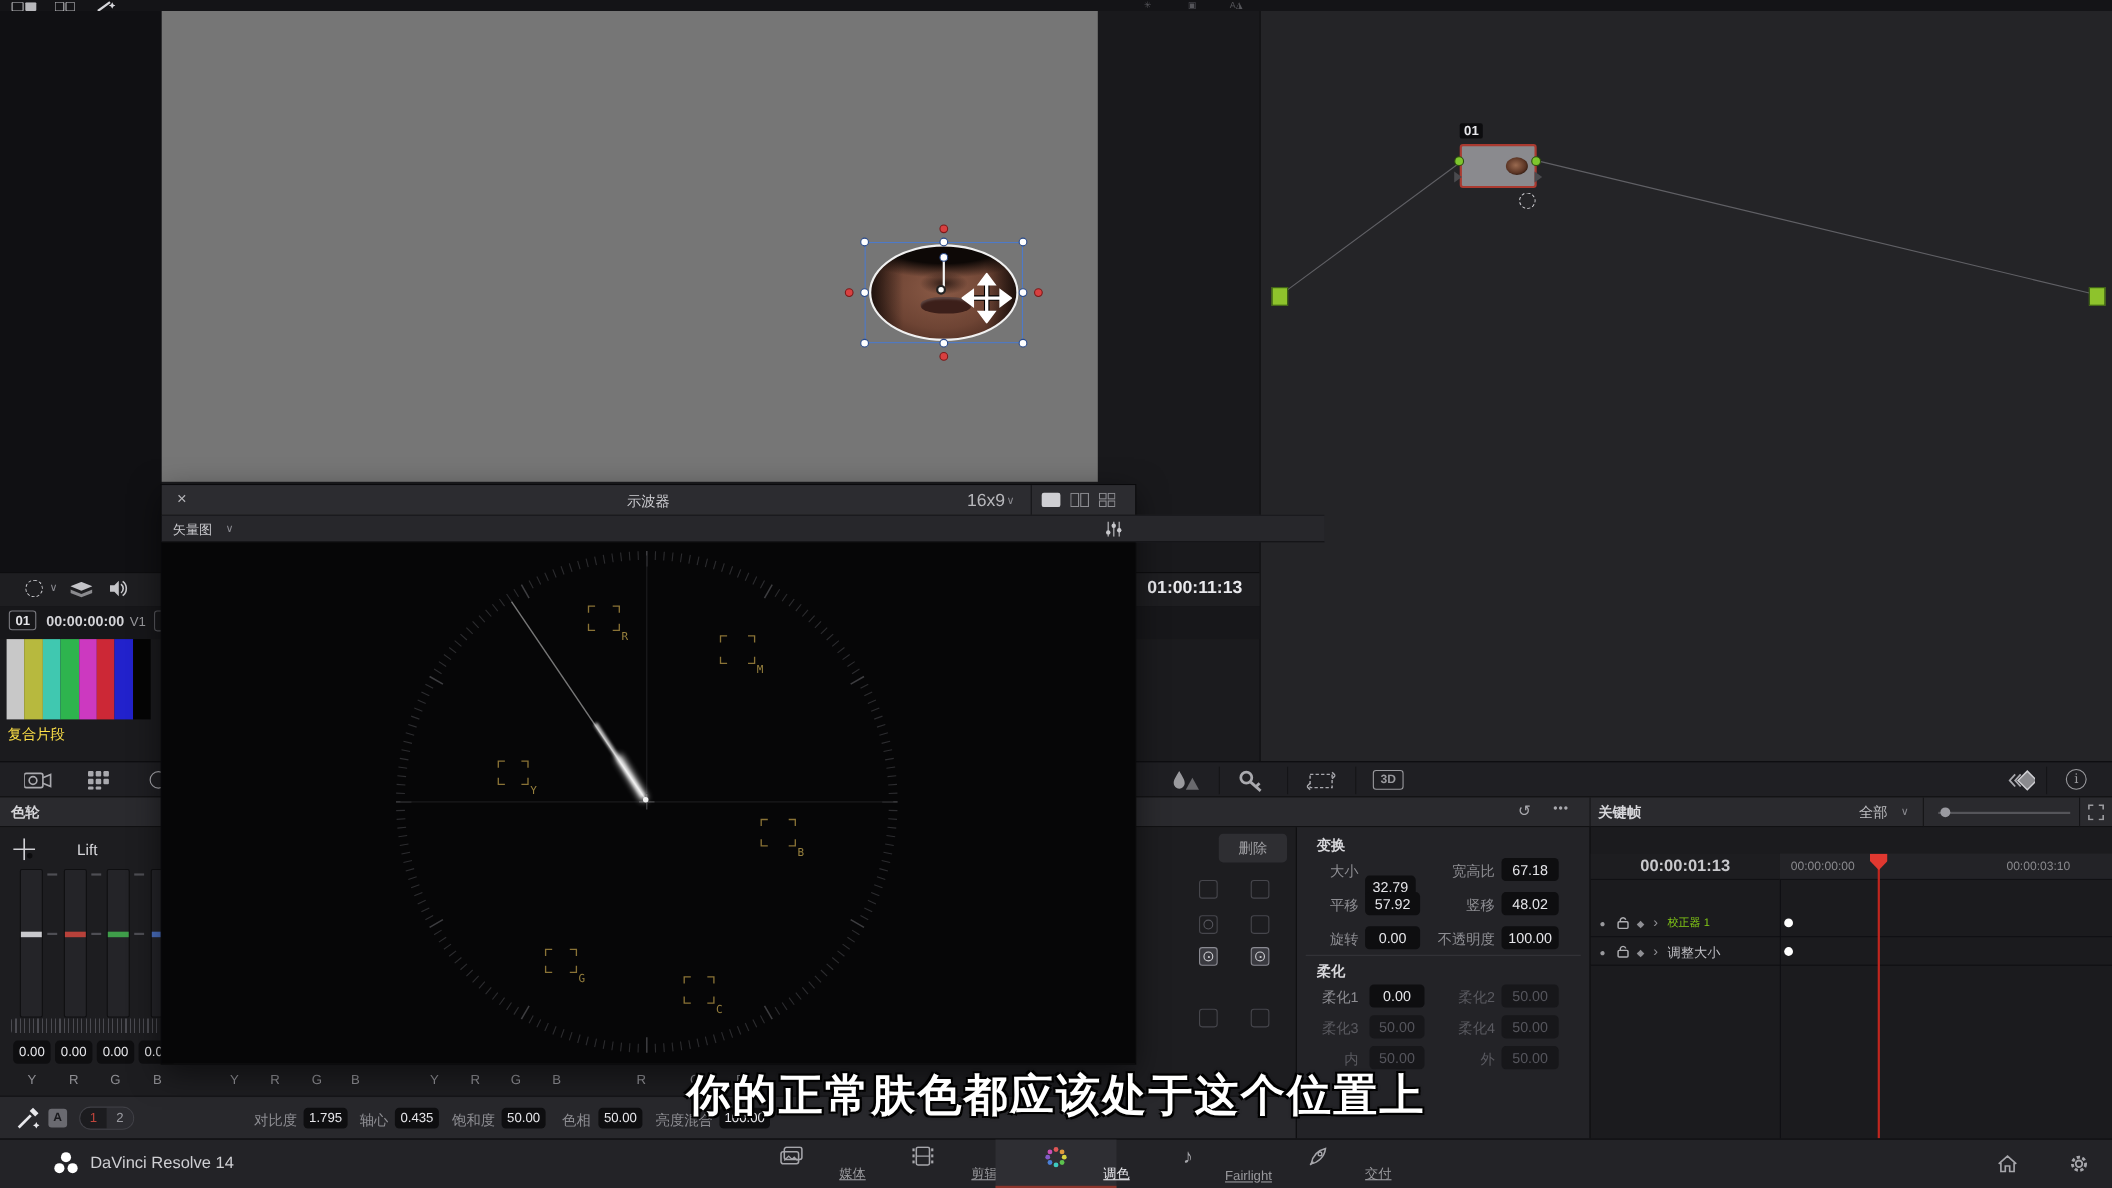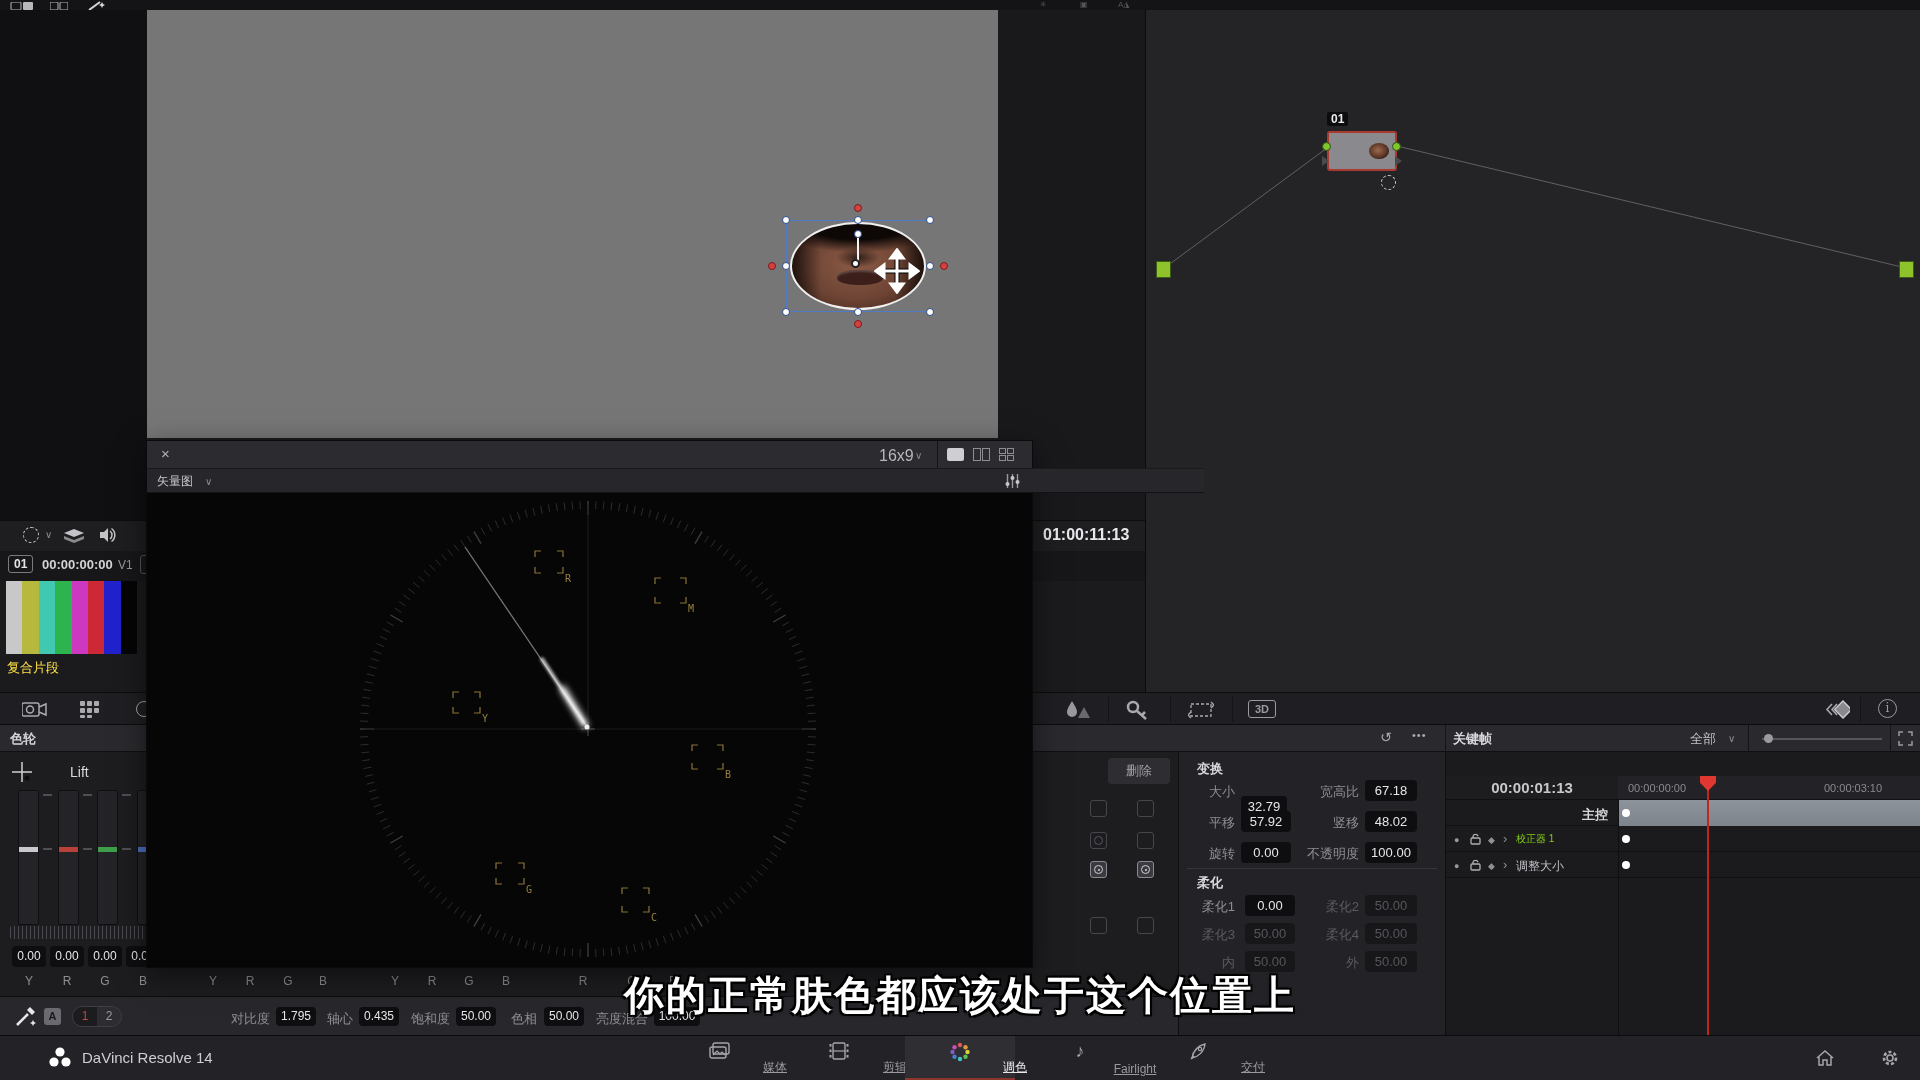--- a/index.html
+++ b/index.html
@@ -388,25 +388,20 @@
   <div class="abs" id="kfpanel">
 
     <div class="abs" style="left:0;top:24px;width:172px;height:24px;background:#1d1d20;border-bottom:1px solid #101013">
       <span style="position:absolute;left:0;top:3px;width:100%;text-align:center;color:#c8c8cc;font-size:15px;font-weight:600">00:00:01:13</span>
     </div>
     <div class="abs" style="left:172px;top:24px;width:303px;height:24px;background:#232327;border-bottom:1px solid #101013">
       <span style="position:absolute;left:10px;top:6px;color:#8a8a8e;font-size:11px">00:00:00:00</span>
       <span style="position:absolute;left:206px;top:6px;color:#8a8a8e;font-size:11px">00:00:03:10</span>
     </div>
 
-    <div class="kfrow" style="top:48px">
-      <span style="position:absolute;left:0;top:6px;width:162px;text-align:right;color:#d6d6da;font-size:13px;font-weight:600">主控</span>
-      <div style="position:absolute;left:172px;top:0;width:303px;height:26px;background:linear-gradient(#8d939a,#7d848b)"></div>
-      <div style="position:absolute;left:176px;top:9px;width:8px;height:8px;border-radius:50%;background:#fff"></div>
-    </div>
     <div class="kfrow" style="top:74px">
       <span class="kficons" style="position:absolute;left:8px;top:9px">●</span>
       <svg style="position:absolute;left:24px;top:7px" width="11" height="12" viewBox="0 0 11 12">
           <rect x="1" y="5" width="9" height="6" rx="1" fill="none" stroke="#b0b0b4" stroke-width="1.3"></rect>
           <path d="M3,5 V3.2 A2.6,2.6 0 0 1 8,3.2" fill="none" stroke="#b0b0b4" stroke-width="1.3"></path>
         </svg>
       <span class="kficons" style="position:absolute;left:42px;top:9px;color:#8f8f94">◆</span>
       <span style="position:absolute;left:57px;top:5px;color:#8f8f94;font-size:13px">›</span>
       <span style="position:absolute;left:70px;top:6px;color:#84cc16;font-size:10px">校正器 1</span>
       <div style="position:absolute;left:176px;top:9px;width:8px;height:8px;border-radius:50%;background:#fff"></div>
@@ -424,20 +419,21 @@
     </div>
     <div class="abs" style="left:172px;top:48px;width:1px;height:235px;background:#0f0f12"></div>
 
     <div class="abs" style="left:261px;top:30px;width:2px;height:253px;background:#c0261e"></div>
     <div class="abs" style="left:254px;top:24px;width:16px;height:15px;background:#e03830;clip-path:polygon(0 0,100% 0,100% 45%,50% 100%,0 45%)"></div>
   </div>
 
   <div class="abs" id="scope">
     <div id="scope-head">
       <span class="abs" style="left:14px;top:4px;color:#b4b4b8;font-size:15px">×</span>
+      <span class="abs" style="left:0;top:6px;width:885px;text-align:center;color:#d0d0d4;font-size:13px">示波器</span>
       <span class="abs" style="left:732px;top:6px;color:#b8b8bc;font-size:16px">16x9</span>
       <span class="abs chev" style="left:768px;top:9px">∨</span>
       <div class="divv" style="left:790px;top:0;height:27px"></div>
       <div class="abs" style="left:800px;top:7px;width:17px;height:13px;background:#cfcfd3;border-radius:2px"></div>
       <svg class="abs" style="left:826px;top:7px" width="17" height="13" viewBox="0 0 17 13">
           <rect x="0.5" y="0.5" width="7" height="12" fill="none" stroke="#8d8d92"></rect>
           <rect x="9.5" y="0.5" width="7" height="12" fill="none" stroke="#8d8d92"></rect>
         </svg>
       <svg class="abs" style="left:852px;top:7px" width="15" height="13" viewBox="0 0 15 13">
           <rect x="0.5" y="0.5" width="6" height="5" fill="none" stroke="#8d8d92"></rect>

